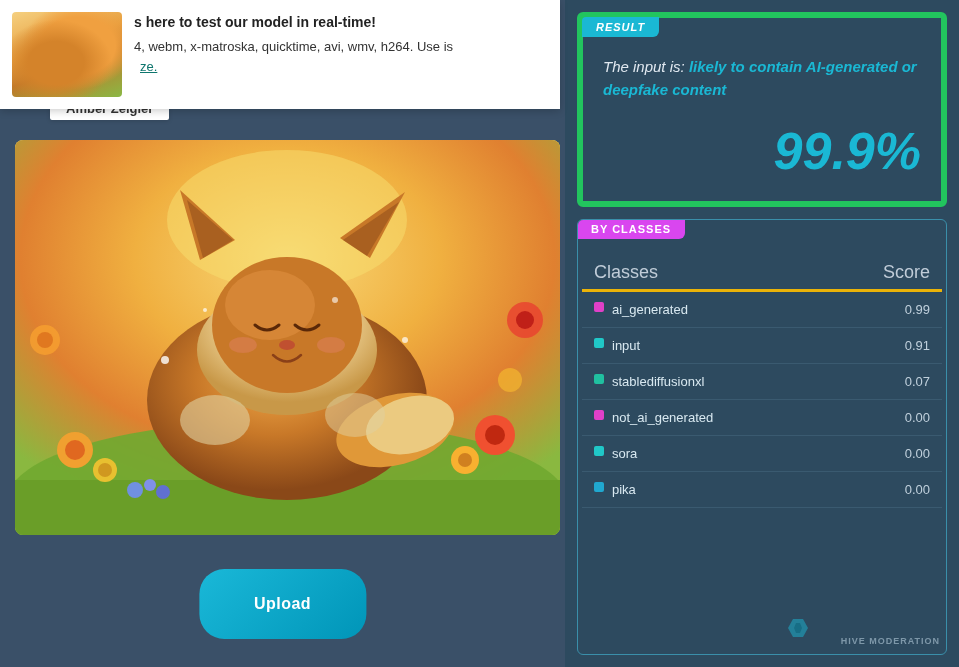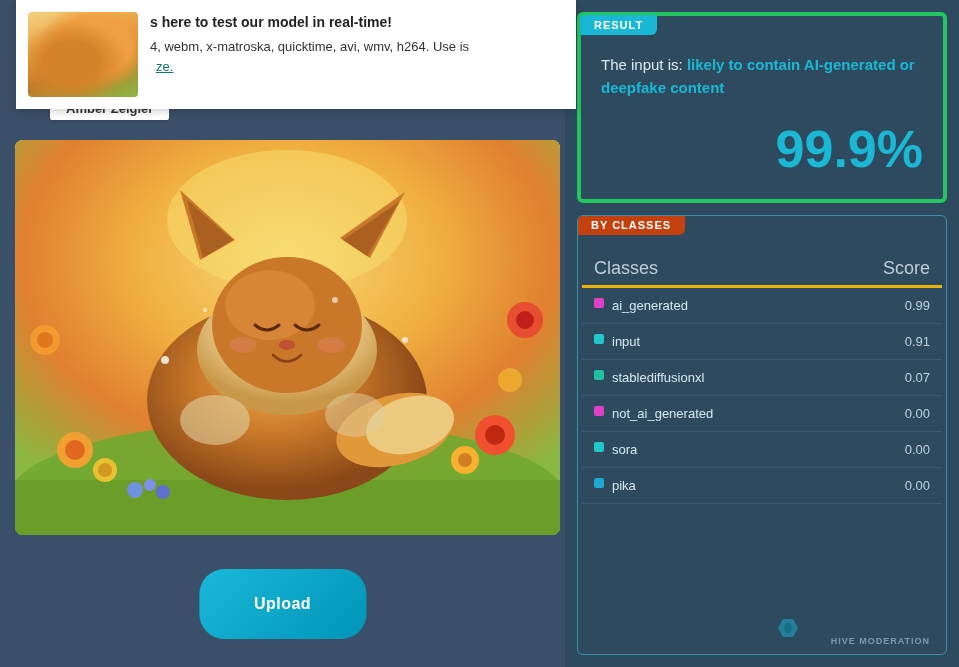--- a/index.html
+++ b/index.html
@@ -18,21 +18,21 @@
       height: 667px;
       background: #3a5068;
       position: relative;
       flex-shrink: 0;
     }
 
     
     .top-card {
       position: absolute;
       top: 0;
-      left: 16px;
+      left: 0;
       width: 560px;
       background: white;
       padding: 12px 16px 12px 12px;
       display: flex;
       align-items: flex-start;
       gap: 12px;
       z-index: 10;
       box-shadow: 0 2px 8px rgba(0,0,0,0.2);
     }
 
@@ -149,24 +149,25 @@
       display: flex;
       flex-direction: column;
       gap: 12px;
       padding: 12px;
       overflow: hidden;
     }
 
     
     .result-card {
       background: #2d4a5f;
-      border: 4px solid #22c55e;
+      border: 6px solid #22c55e;
       border-radius: 6px;
       padding: 16px 20px 20px;
       position: relative;
+      font-style: italic;
     }
 
     .result-badge {
       position: absolute;
       top: -1px;
       left: -1px;
       background: #1ab8d4;
       color: white;
       font-size: 11px;
       font-weight: bold;
@@ -203,21 +204,21 @@
       border-radius: 6px;
       flex: 1;
       position: relative;
       overflow: hidden;
     }
 
     .classes-badge {
       position: absolute;
       top: -1px;
       left: -1px;
-      background: #c2410c;
+      background: #d946ef;
       color: white;
       font-size: 11px;
       font-weight: bold;
       padding: 4px 14px;
       border-radius: 4px 0 6px 0;
       letter-spacing: 1px;
     }
 
     .classes-table {
       margin-top: 36px;
@@ -280,21 +281,21 @@
     }
     .classes-table::-webkit-scrollbar-thumb {
       background: #5a7890;
       border-radius: 3px;
     }
 
     
     .watermark {
       position: absolute;
       bottom: 8px;
-      right: 16px;
+      right: 6px;
       display: flex;
       align-items: center;
       gap: 6px;
       opacity: 0.7;
     }
 
     .hive-logo {
       font-size: 10px;
       color: #a0b8c8;
       text-align: right;

